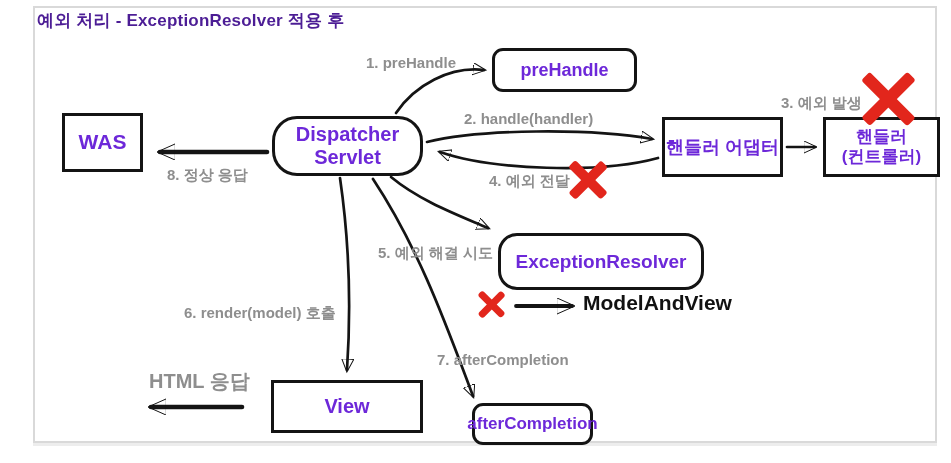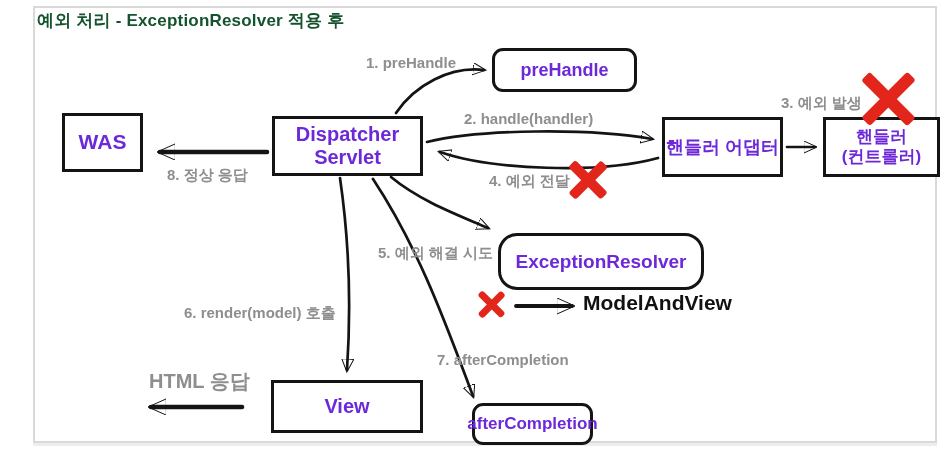--- a/index.html
+++ b/index.html
@@ -23,38 +23,38 @@
     position:absolute;
     left:33px;top:6px;width:904px;height:437px;
     border:2px solid var(--frame);
     box-shadow:0 3px 0 rgba(0,0,0,0.07);
     background:#ffffff;
   }
   .title{
     position:absolute;
     left:37px;top:9px;
     font-size:17px;font-weight:bold;
-    color:#14532d;
+    color:#4c1d95;
     letter-spacing:0.2px;
   }
   .node{
     position:absolute;
     background:#ffffff;
     border:3px solid var(--line);
     color:#6d28d9;
     font-weight:bold;
     display:flex;flex-direction:column;
     align-items:center;justify-content:center;
     text-align:center;
     line-height:1.15;
     z-index:3;
   }
   .rounded{border-radius:11px;}
   .node-was{left:62px;top:113px;width:81px;height:59px;font-size:21px;}
-  .node-dispatcher{left:272px;top:116px;width:151px;height:60px;font-size:20px;}
+  .node-dispatcher{left:272px;top:116px;width:151px;height:60px;font-size:20px;border-radius:25px;}
   .node-prehandle{left:492px;top:48px;width:145px;height:44px;font-size:18px;}
   .node-adapter{left:662px;top:117px;width:121px;height:60px;font-size:18px;}
   .node-handler{left:823px;top:117px;width:117px;height:60px;font-size:17px;}
   .node-resolver{left:498px;top:233px;width:206px;height:57px;font-size:19px;border-radius:19px;}
   .node-view{left:271px;top:380px;width:152px;height:53px;font-size:20px;text-align:right;}
   .node-aftercompletion{left:472px;top:403px;width:121px;height:42px;font-size:17px;}
   .steplabel{
     position:absolute;
     color:var(--label-gray);
     font-size:15px;font-weight:bold;

